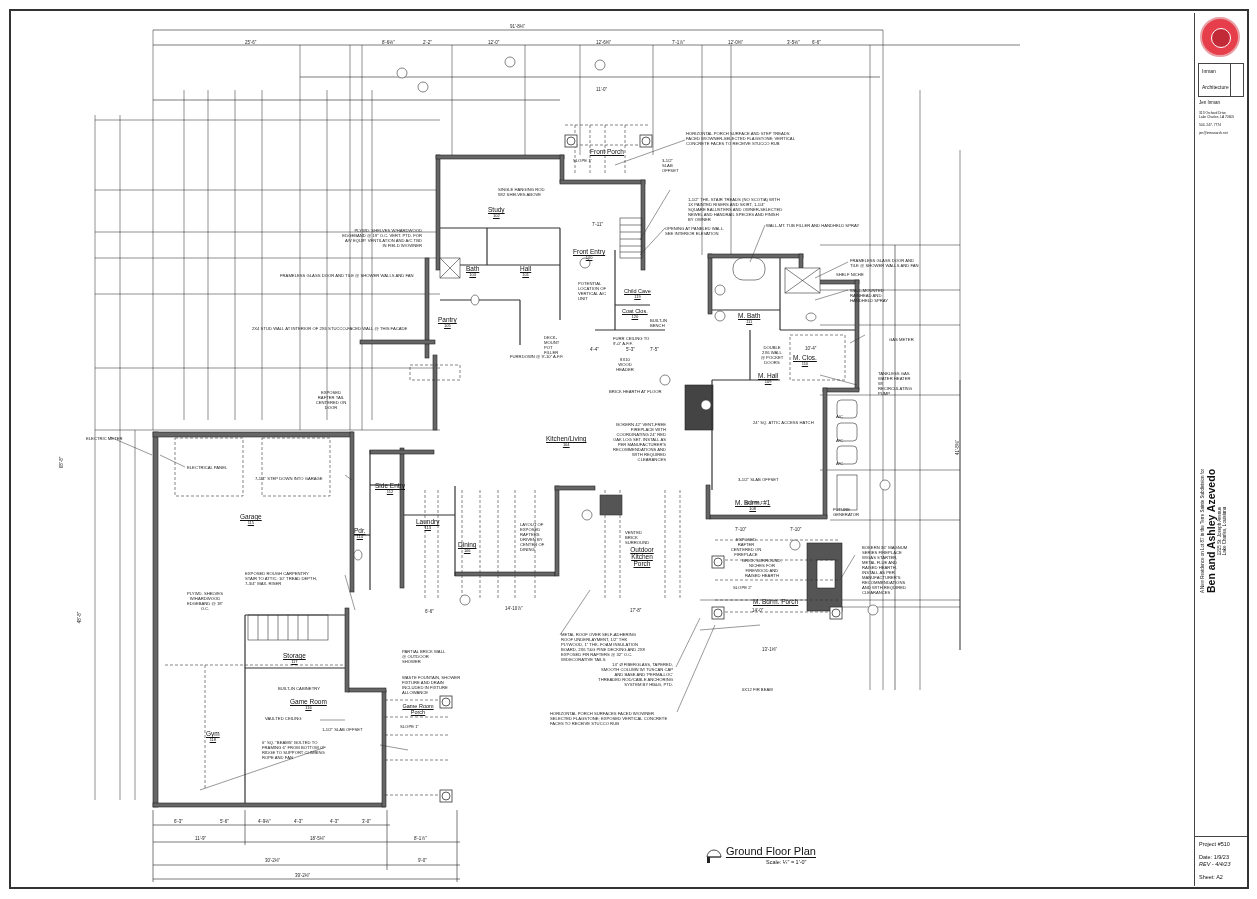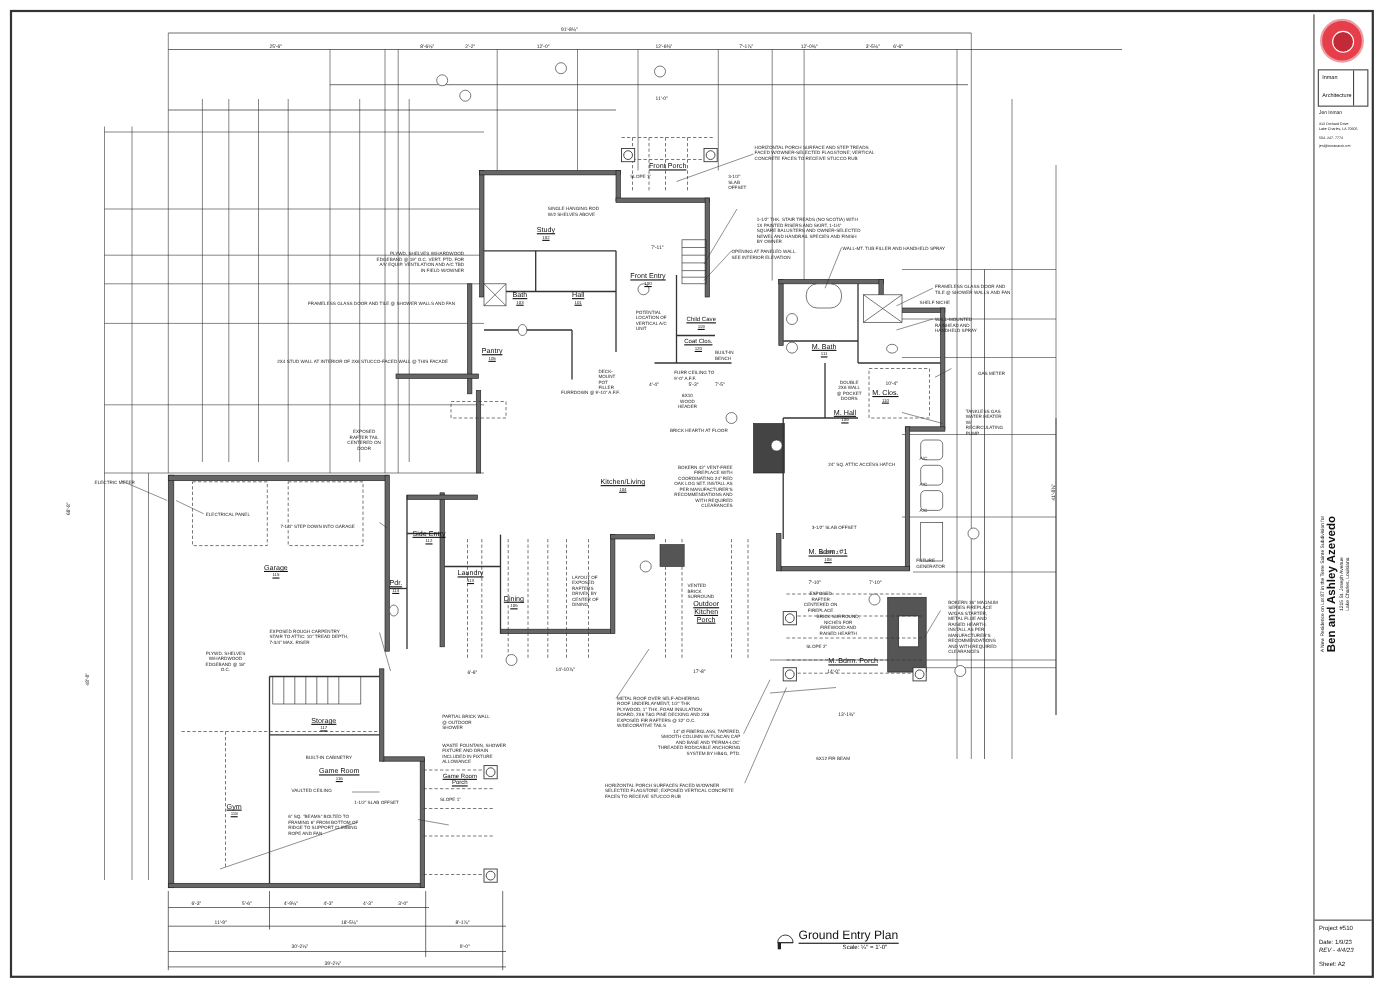--- a/index.html
+++ b/index.html
@@ -421,21 +421,21 @@
 <div class="dim" style="left:626px;top:347px;">5'-3"</div>
 <div class="dim" style="left:590px;top:347px;">4'-4"</div>
 <div class="dim" style="left:650px;top:347px;">7'-5"</div>
 
 <div class="plan-title">
   <svg class="mark" viewBox="0 0 16 16">
     <path d="M1 9 A7 7 0 0 1 15 9 Z" fill="#fff" stroke="#222" stroke-width="0.8"></path>
     <rect x="1" y="9" width="3" height="6" fill="#222"></rect>
     <line x1="1" y1="9" x2="15" y2="9" stroke="#222" stroke-width="0.8"></line>
   </svg>
-  <span class="name">Ground Entry Plan</span>
+  <span class="name">Ground Floor Plan</span>
   <span class="scale">Scale: ¼" = 1'-0"</span>
 </div>
 
 <div class="tb">
   <div class="seal"></div>
   <div class="firm">
     <span class="l1">Inman</span>
     <span class="l2">Architecture</span>
     <span class="slash"></span>
   </div>

